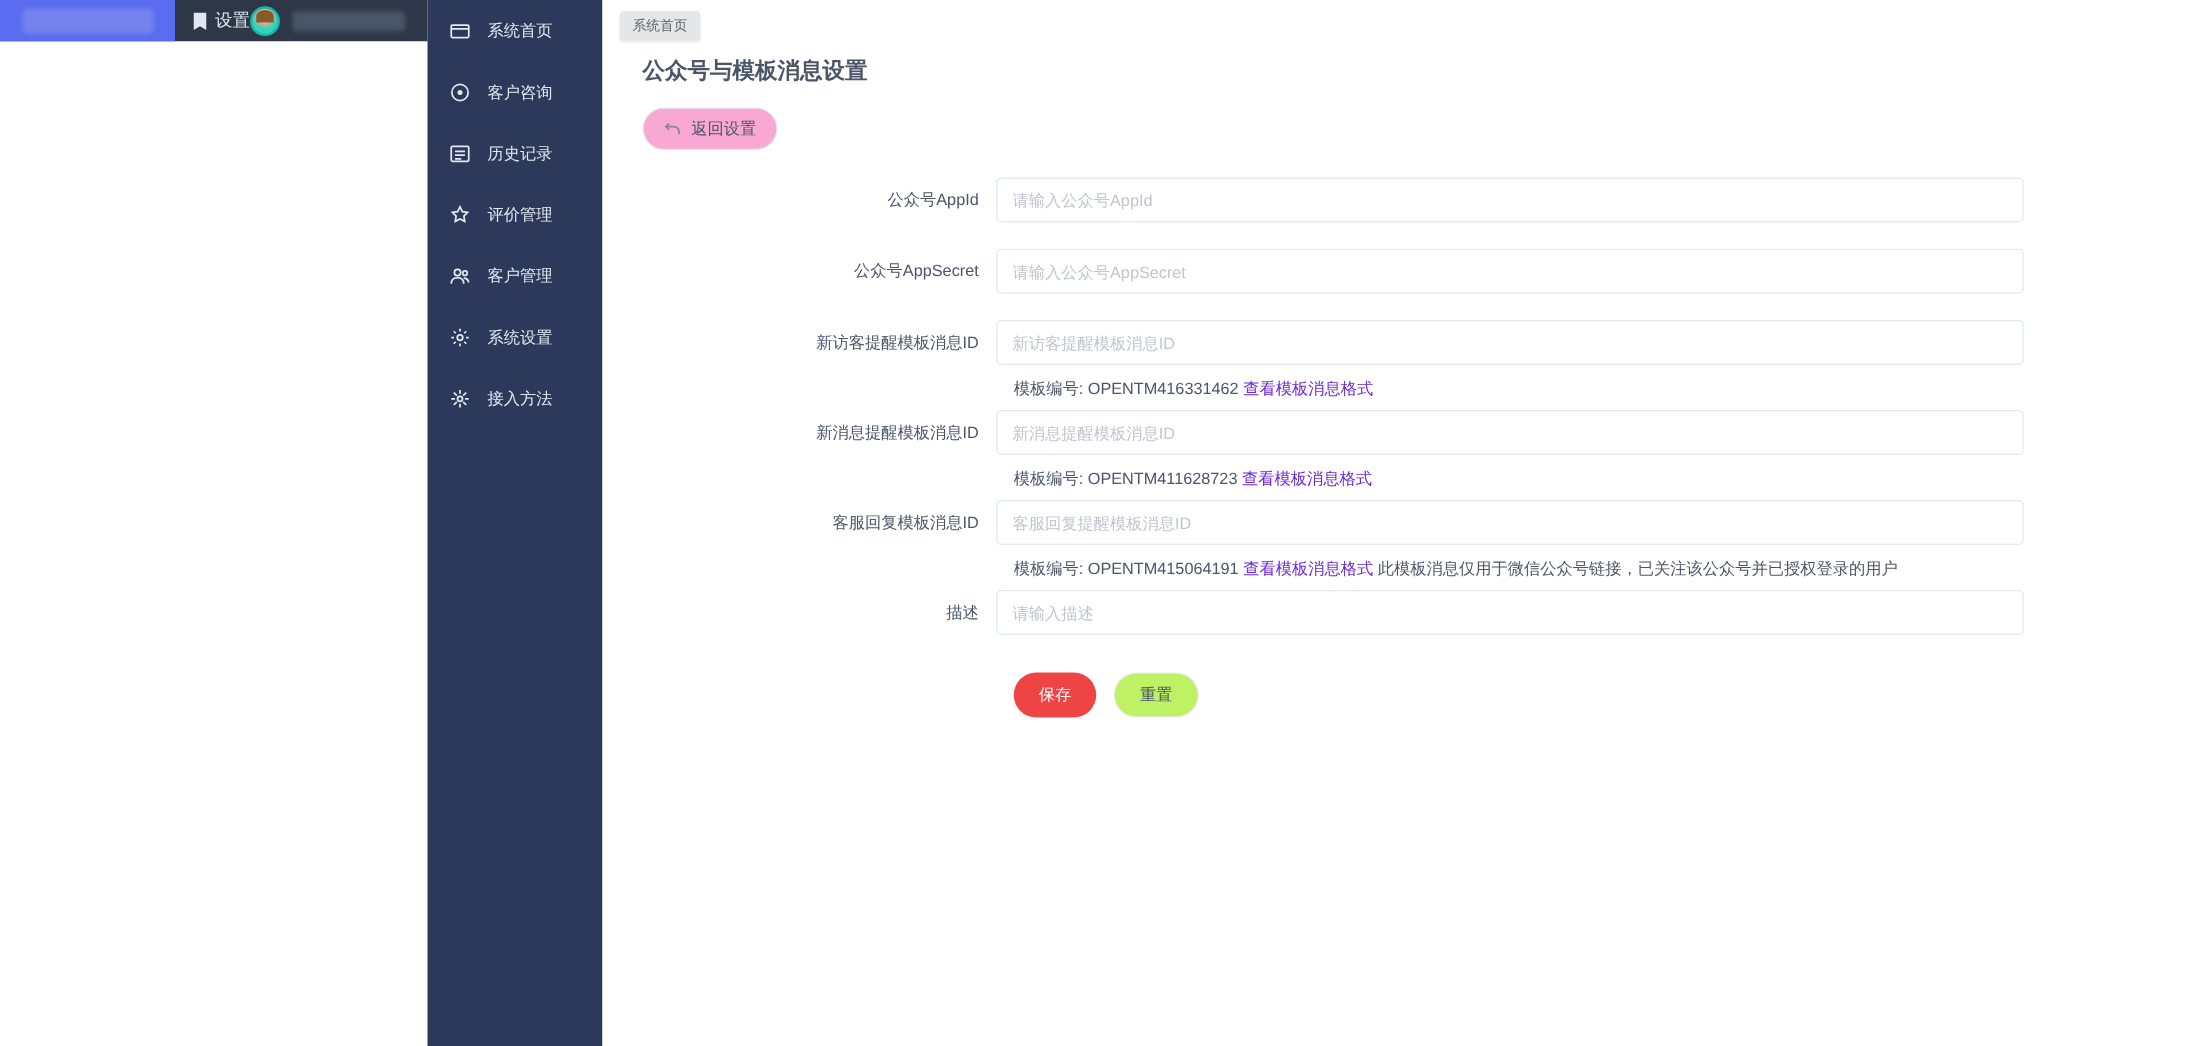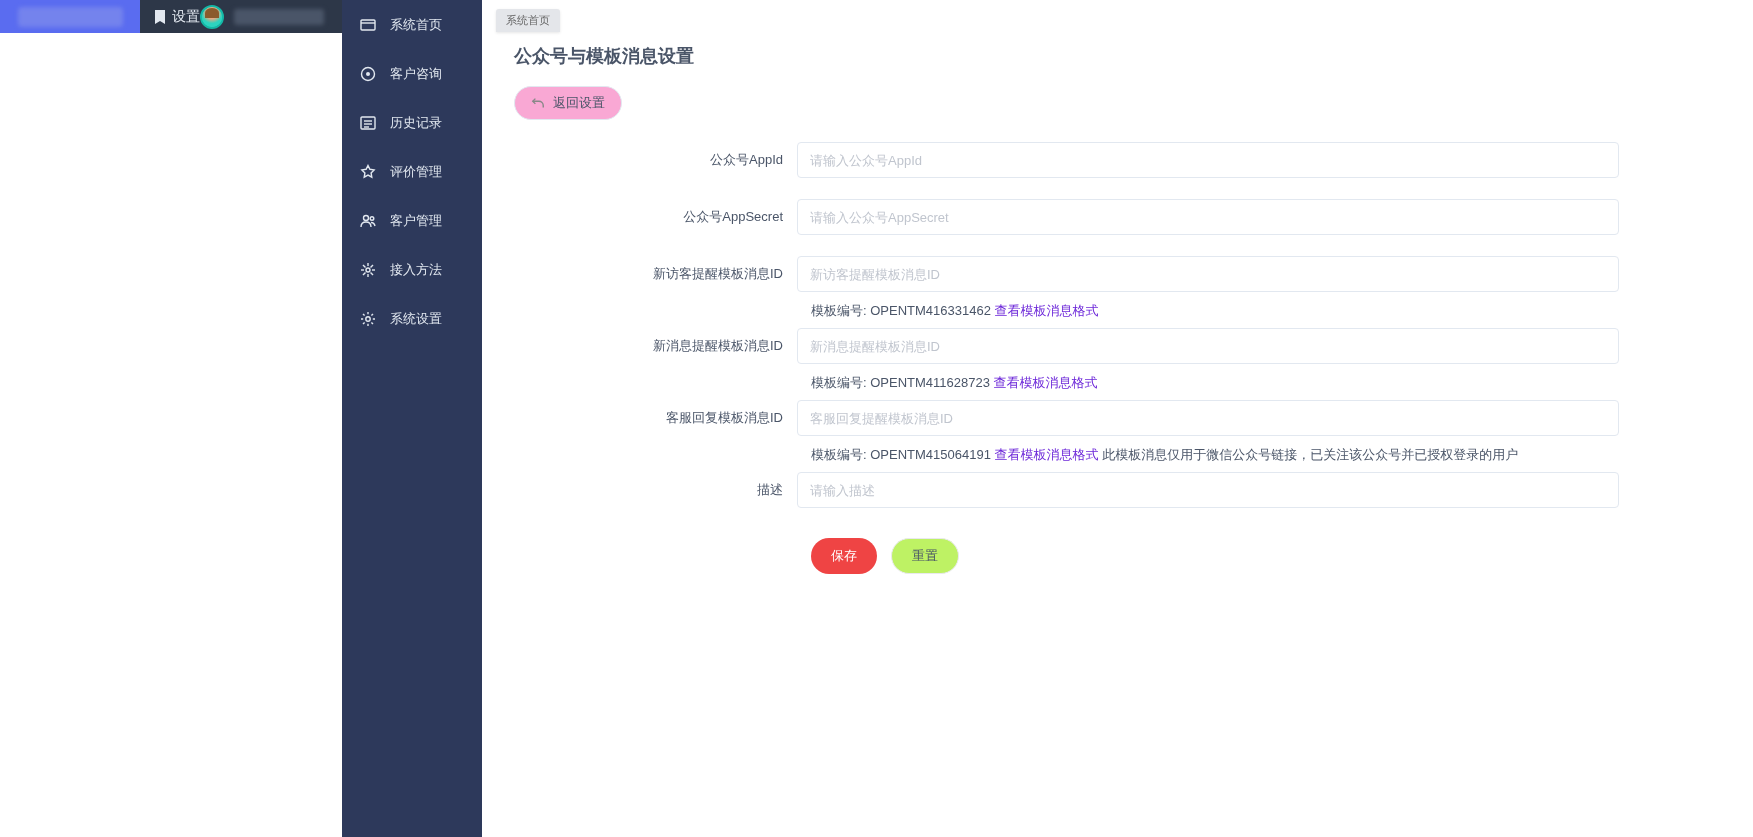--- a/index.html
+++ b/index.html
@@ -322,42 +322,42 @@
               <path d="M1 14c0-3 2-5 5-5s5 2 5 5"></path>
               <circle cx="12" cy="5.5" r="1.8"></circle>
               <path d="M11 9.5c1.8 0 3.5 1.2 4 3.5"></path>
             </svg>
         </span>
         <span>客户管理</span>
       </div>
       <div class="sidebar-item">
         <span class="sidebar-icon">
           <svg viewBox="0 0 16 16" width="16" height="16" fill="none" stroke="#e2e8f0" stroke-width="1.4">
+              <circle cx="8" cy="8" r="2.2"></circle>
+              <path d="M8 1v2.2M8 12.8V15M1 8h2.2M12.8 8H15M3 3l1.6 1.6M11.4 11.4L13 13M3 13l1.6-1.6M11.4 4.6L13 3"></path>
+            </svg>
+        </span>
+        <span>系统设置</span>
+      </div>
+      <div class="sidebar-item">
+        <span class="sidebar-icon">
+          <svg viewBox="0 0 16 16" width="16" height="16" fill="none" stroke="#e2e8f0" stroke-width="1.4">
               <circle cx="8" cy="8" r="2"></circle>
               <line x1="8" y1="1" x2="8" y2="4"></line>
               <line x1="8" y1="12" x2="8" y2="15"></line>
               <line x1="1" y1="8" x2="4" y2="8"></line>
               <line x1="12" y1="8" x2="15" y2="8"></line>
               <line x1="3" y1="3" x2="5.5" y2="5.5"></line>
               <line x1="10.5" y1="10.5" x2="13" y2="13"></line>
               <line x1="3" y1="13" x2="5.5" y2="10.5"></line>
               <line x1="10.5" y1="5.5" x2="13" y2="3"></line>
             </svg>
         </span>
         <span>接入方法</span>
       </div>
-      <div class="sidebar-item">
-        <span class="sidebar-icon">
-          <svg viewBox="0 0 16 16" width="16" height="16" fill="none" stroke="#e2e8f0" stroke-width="1.4">
-              <circle cx="8" cy="8" r="2.2"></circle>
-              <path d="M8 1v2.2M8 12.8V15M1 8h2.2M12.8 8H15M3 3l1.6 1.6M11.4 11.4L13 13M3 13l1.6-1.6M11.4 4.6L13 3"></path>
-            </svg>
-        </span>
-        <span>系统设置</span>
-      </div>
     </nav>
 
     <main class="main">
       <div class="tab-bar">
         <span class="tab">系统首页</span>
       </div>
 
       <h1 class="page-title">公众号与模板消息设置</h1>
 
       <button class="back-btn">

